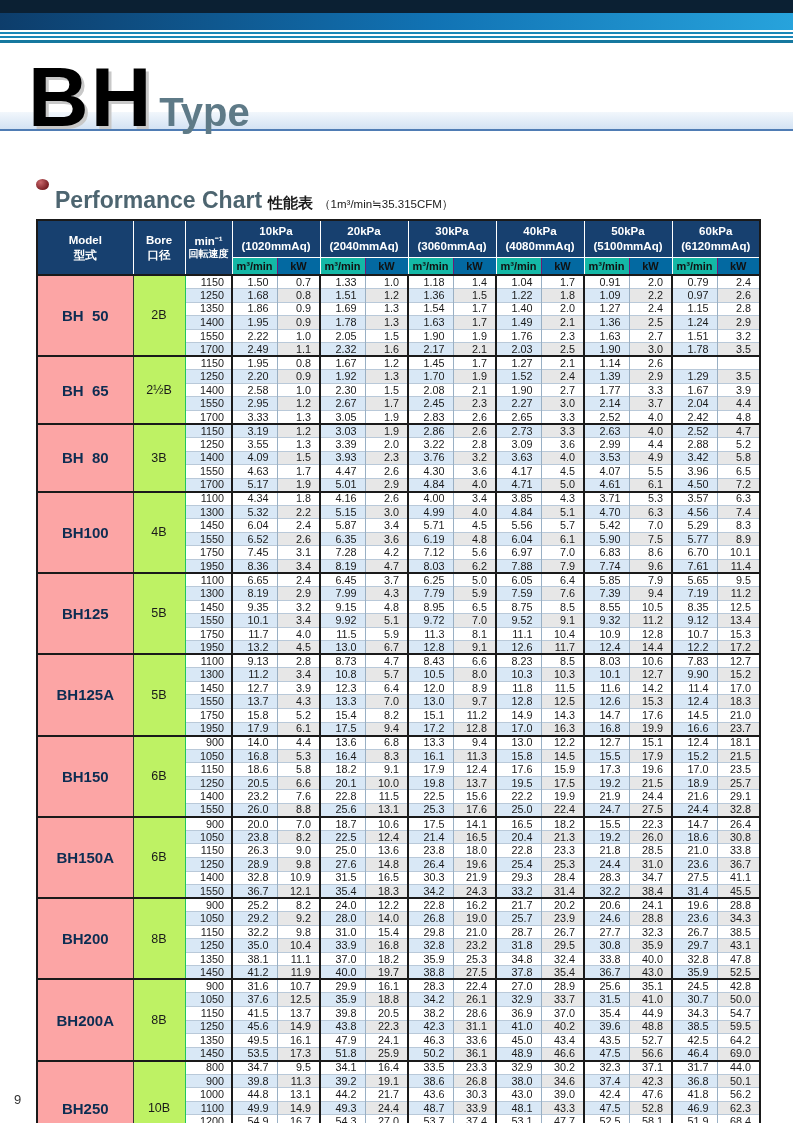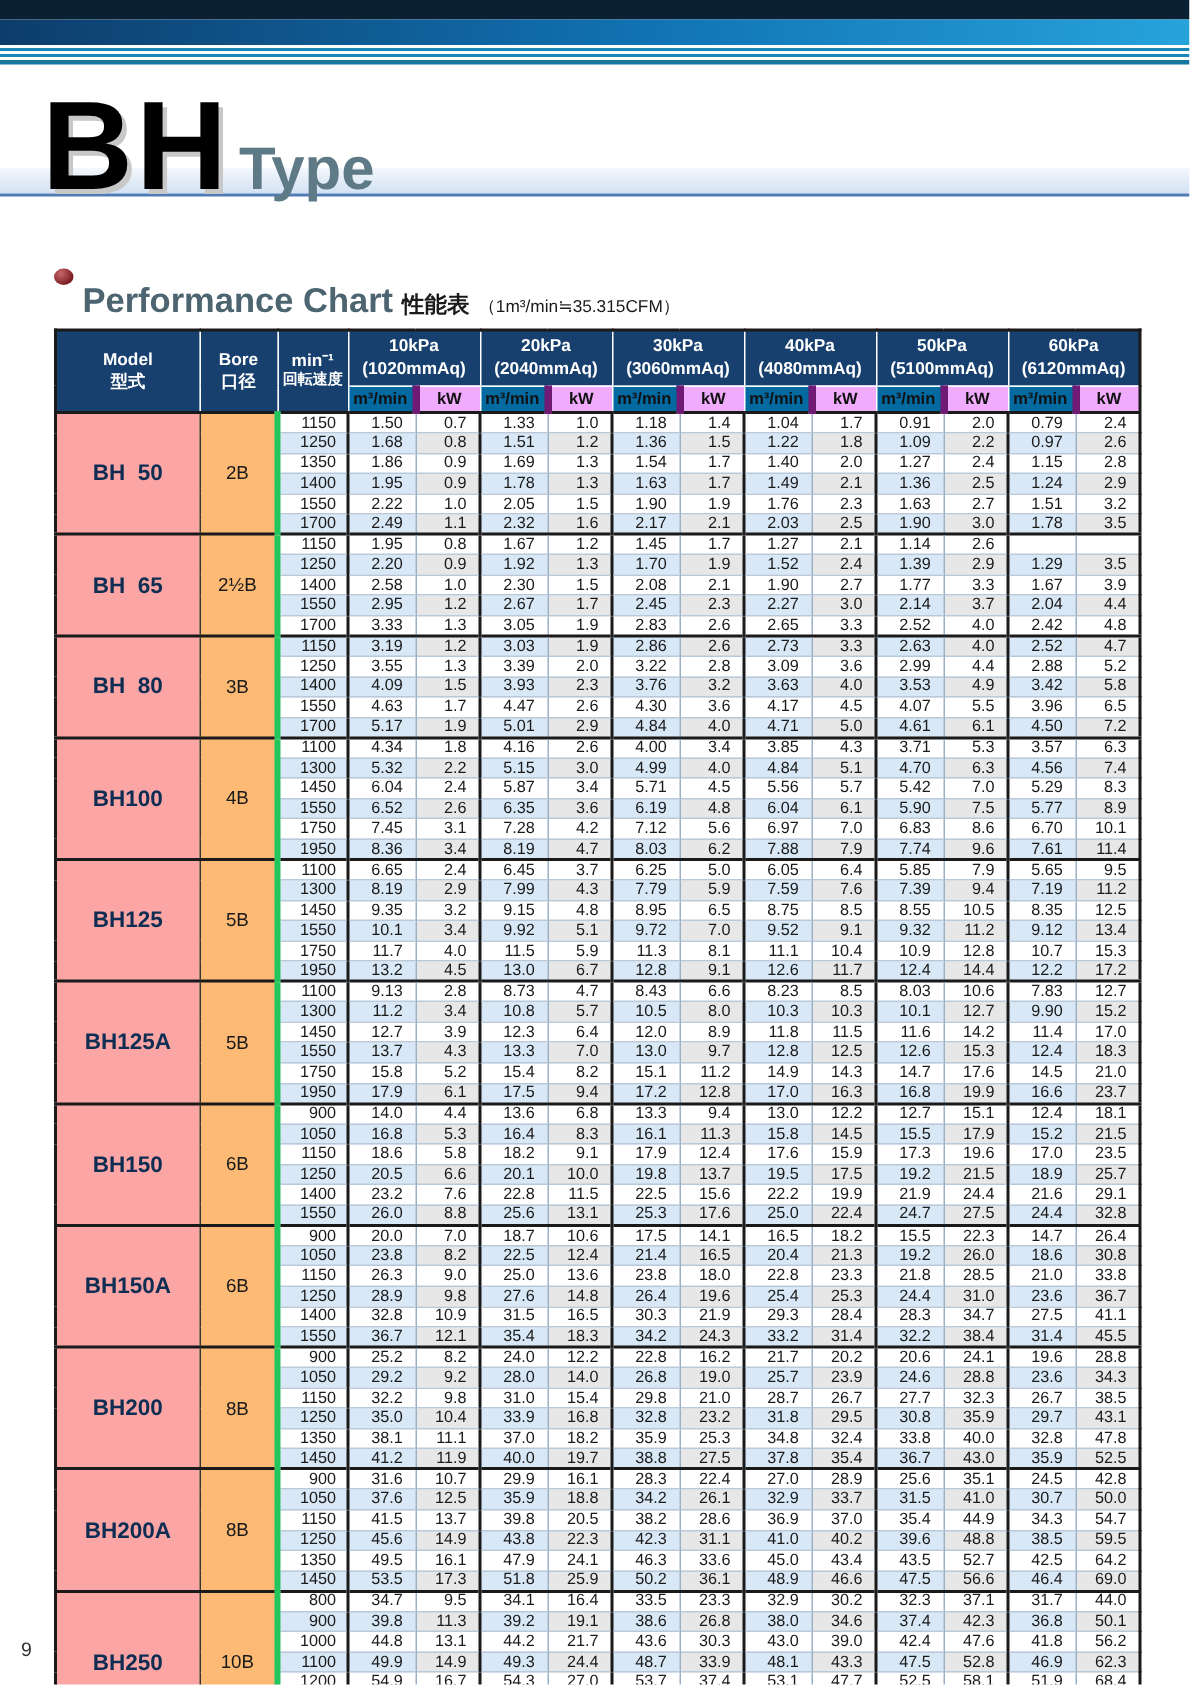--- a/index.html
+++ b/index.html
@@ -33,29 +33,29 @@
   
   table { border-collapse: collapse; width: 706px; table-layout: fixed;
           border: 2px solid #1a1a1a; }
   thead th { background:#17406f; color:#ffffff; font-weight: bold;
     border-left: 1px solid #ffffff; vertical-align: middle; padding: 1px 0; }
   thead tr:first-child th { height: 37px; font-size: 11.5px; line-height: 1.25; }
   th .jp { font-weight: bold; }
   th .small { font-size: 10px; }
   #hdr-row-2 th { height: 18px; font-size: 11px; font-weight: bold; color:#111;
     border-top: 1px solid #ffffff; }
-  #hdr-row-2 th.flow { background:#0369a1; }
-  #hdr-row-2 th.kw { background:#f0abfc; border-left: 5px solid #701a75; }
+  #hdr-row-2 th.flow { background:#14b8a6; }
+  #hdr-row-2 th.kw { background:#0369a1; border-left: 1px solid #701a75; }
   tbody td { height: 13.55px; font-size: 10.8px; line-height: 1;
     border-top: 1px solid #b9c9d9; vertical-align: middle; }
   tbody tr.block-start td { border-top: 2px solid #1a1a1a; }
   td.model-cell { background:#fca5a5; color:#0d2d52; font-weight:bold;
     font-size: 15px; text-align:center; white-space: pre; border-right:1px solid #333; }
-  td.bore-cell { background:#fdba74; font-size: 12.5px; text-align:center;
-    border-right:4px solid #22c55e; }
+  td.bore-cell { background:#bef264; font-size: 12.5px; text-align:center;
+    border-right:1px solid #22c55e; }
   td.speed-cell { text-align: right; padding-right: 7px; border-right: 2px solid #1a1a1a; }
   td.flow-cell { text-align: right; padding-right: 8px; }
   td.kw-cell { text-align: right; padding-right: 8px; border-left: 1px solid #9ab0c4; }
   td.group-sep { border-right: 2px solid #1a1a1a; }
   tr.stripe td.speed-cell, tr.stripe td.flow-cell { background:#d9e8f6; }
   tr.stripe td.kw-cell { background:#e7e7e7; }
   
   .page-num { position:absolute; left:14px; top:1092px; font-size:13px; color:#333; }
 </style>
 </head>

